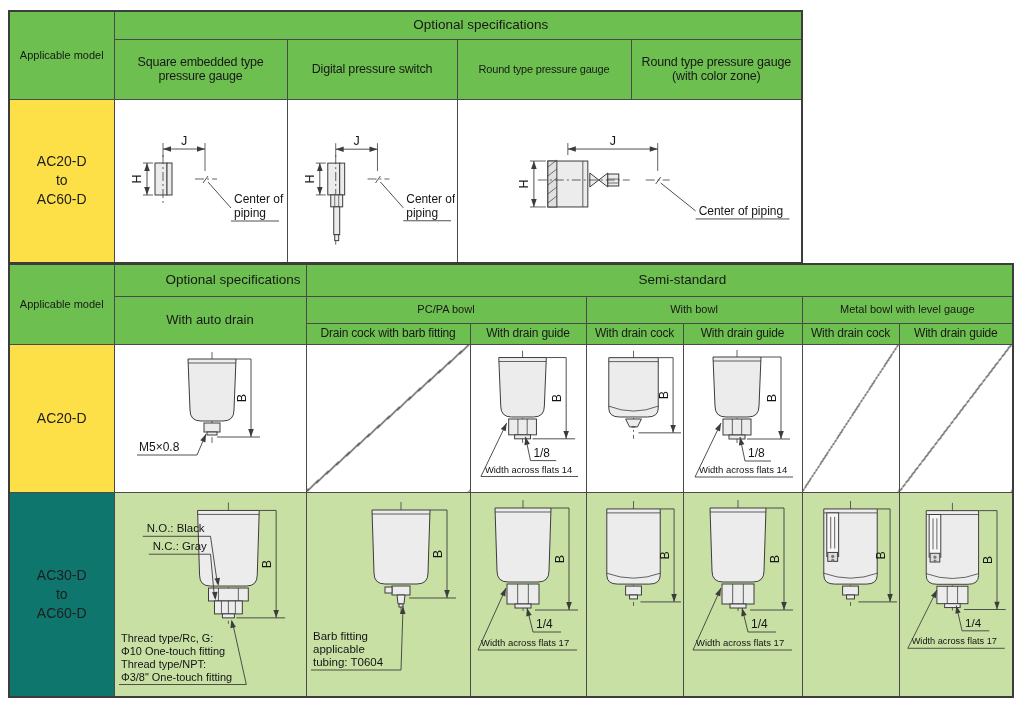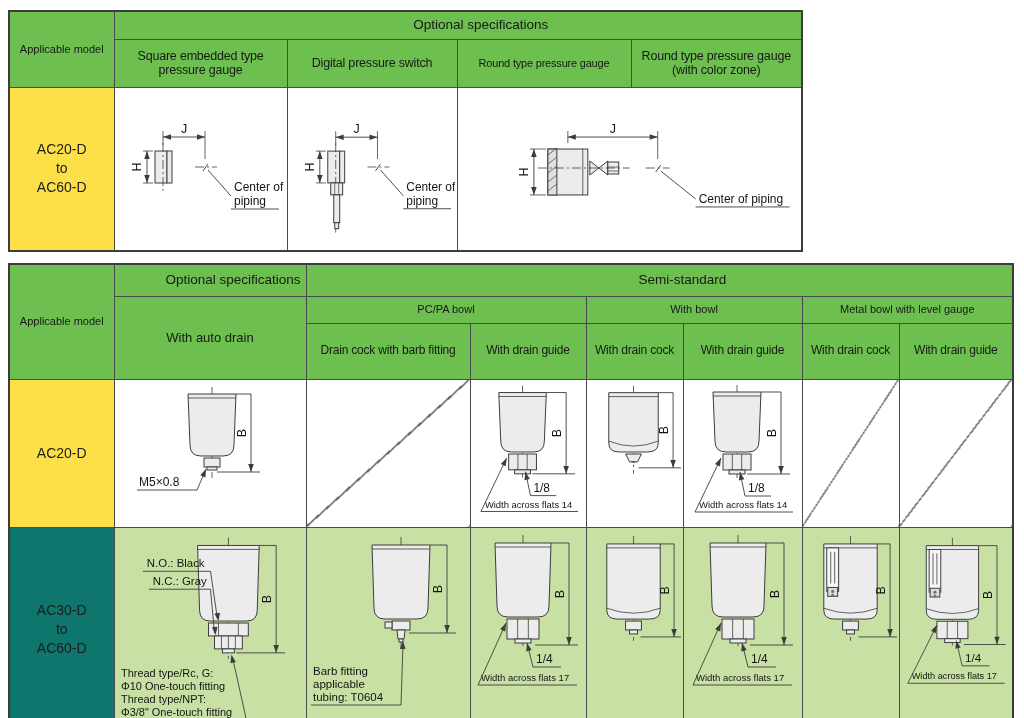--- a/index.html
+++ b/index.html
@@ -42,21 +42,21 @@
       <col style="width:173px">
       <col style="width:170px">
     <col style="width:174px">
       <col style="width:171px">
   </colgroup>
   <tbody>
   <tr style="height:28px">
     <th class="green" rowspan="2">Applicable model</th>
     <th class="green bighead" colspan="4">Optional specifications</th>
   </tr>
-  <tr style="height:48px">
+  <tr style="height:60px">
     <th class="green subhead" style="font-size:12.5px">Square embedded type pressure gauge</th>
     <th class="green subhead" style="font-size:12.5px">Digital pressure switch</th>
     <th class="green subhead" style="font-size:11px">Round type pressure gauge</th>
     <th class="green subhead" style="font-size:12.5px">Round type pressure gauge (with color zone)</th>
   </tr>
   <tr style="height:164px">
     <td class="model">
       <div>AC20-D</div>
       <div>to</div>
       <div>AC60-D</div>
@@ -177,21 +177,21 @@
     <th class="green" rowspan="3">Applicable model</th>
     <th class="green bighead">Optional specifications</th>
     <th class="green bighead" colspan="6">Semi-standard</th>
   </tr>
   <tr style="height:27px">
     <th class="green" rowspan="2" style="font-size:13px">With auto drain</th>
     <th class="green" colspan="2">PC/PA bowl</th>
     <th class="green" colspan="2">With bowl</th>
     <th class="green" colspan="2">Metal bowl with level gauge</th>
   </tr>
-  <tr style="height:56px">
+  <tr style="height:21px">
     <th class="green subhead">Drain cock with barb fitting</th>
     <th class="green subhead">With drain guide</th>
     <th class="green subhead">With drain cock</th>
     <th class="green subhead">With drain guide</th>
     <th class="green subhead">With drain cock</th>
     <th class="green subhead">With drain guide</th>
   </tr>
   <tr style="height:148px">
     <td class="model">AC20-D</td>
     <td class="body">

